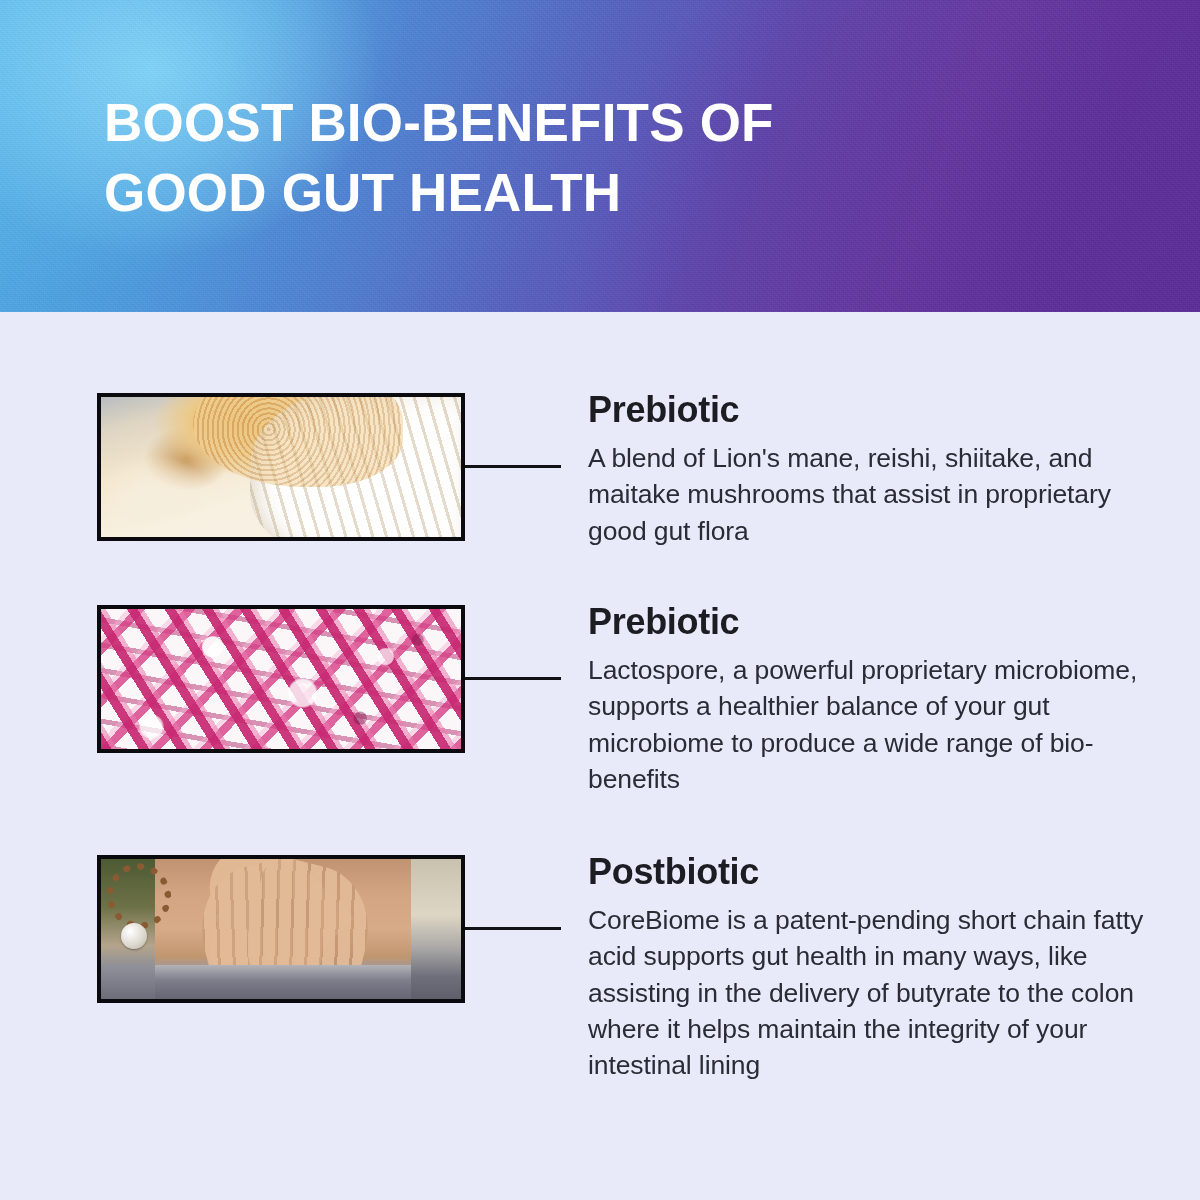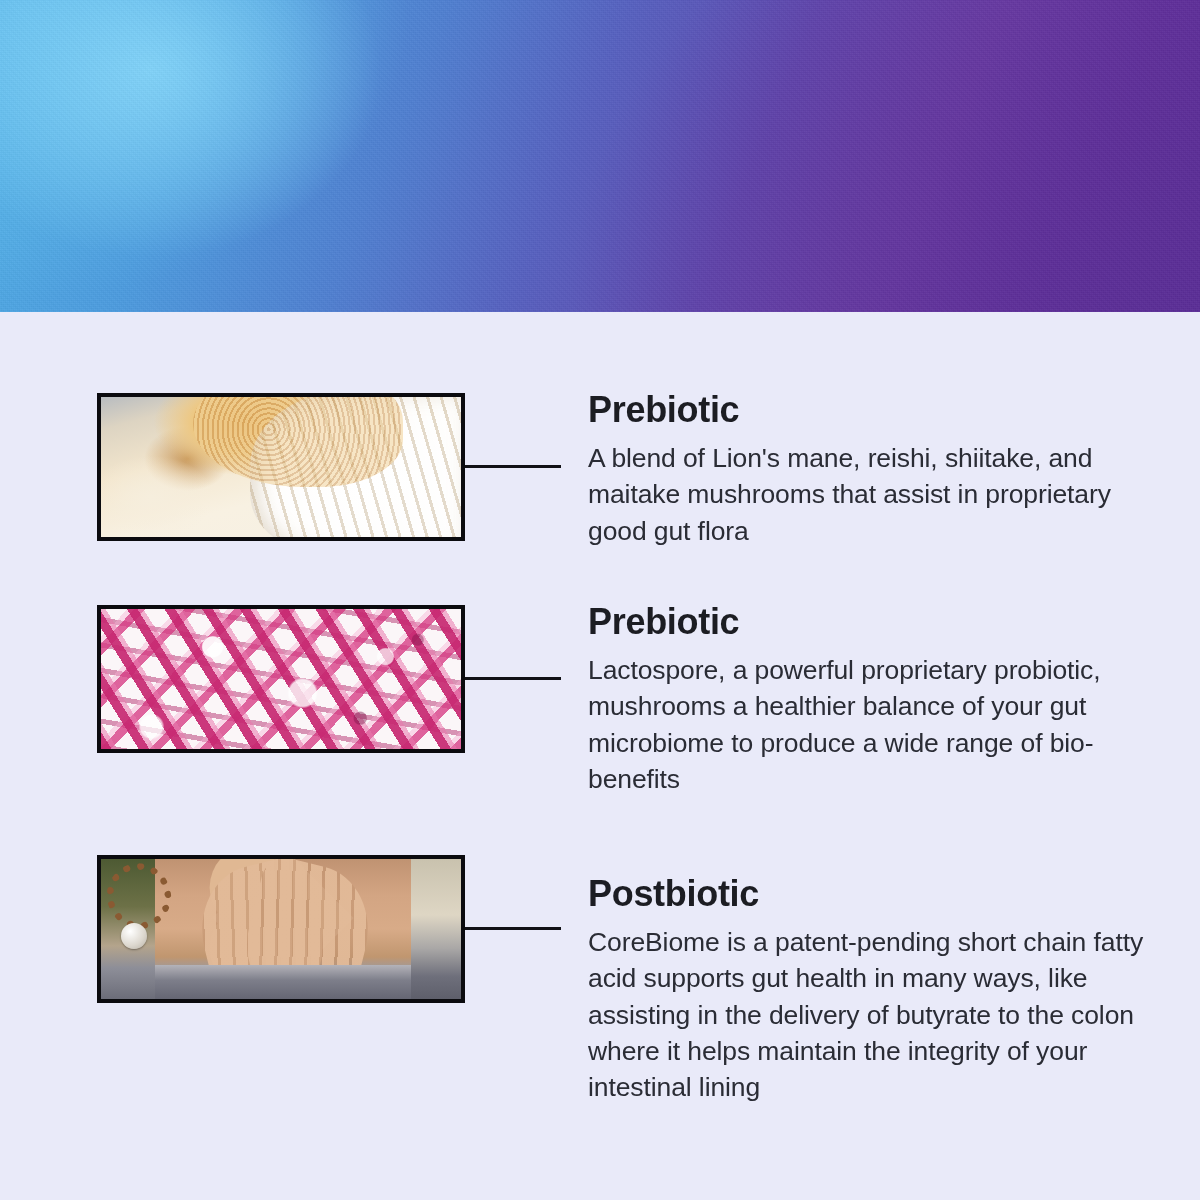--- a/index.html
+++ b/index.html
@@ -223,21 +223,21 @@
     top:72px;
     width:96px;
     height:3px;
     background:#111116;
   }
 
   
   .textblock { position:absolute; left:588px; width:566px; }
   .tb-1 { top:-4px; }
   .tb-2 { top:-4px; }
-  .tb-3 { top:-4px;margin-top:22px; }
+  .tb-3 { top:-4px; }
 
   .item-title {
     color:#1C1D23;
     font-size:36px;
     font-weight:bold;
     letter-spacing:-.3px;
     margin-bottom:9px;
   }
   .item-desc {
     color:#2A2C35;
@@ -246,20 +246,24 @@
     line-height:1.37;
     letter-spacing:-.1px;
   }
 </style>
 </head>
 <body>
 
 <div class="header">
   <div class="glow-tl"></div>
   <div class="grain"></div>
+  <h1 class="header-title">
+    <span class="line">BOOST BIO-BENEFITS OF</span>
+    <span class="line">GOOD GUT HEALTH</span>
+  </h1>
 </div>
 
 <div class="content">
 
   <div class="row row-1">
     <div class="thumb">
       <div class="art art-mushroom"></div>
     </div>
     <div class="connector"></div>
     <div class="textblock tb-1">
@@ -268,21 +272,21 @@
     </div>
   </div>
 
   <div class="row row-2">
     <div class="thumb">
       <div class="art art-micro"></div>
     </div>
     <div class="connector"></div>
     <div class="textblock tb-2">
       <div class="item-title">Prebiotic</div>
-      <div class="item-desc">Lactospore, a powerful proprietary probiotic, mushrooms a healthier balance of your gut microbiome to produce a wide range of bio-benefits</div>
+      <div class="item-desc">Lactospore, a powerful proprietary microbiome, supports a healthier balance of your gut microbiome to produce a wide range of bio-benefits</div>
     </div>
   </div>
 
   <div class="row row-3">
     <div class="thumb">
       <div class="art art-belly">
         <div class="bg-left"></div>
         <div class="bg-right"></div>
         <div class="torso">
           <div class="heart"></div>

